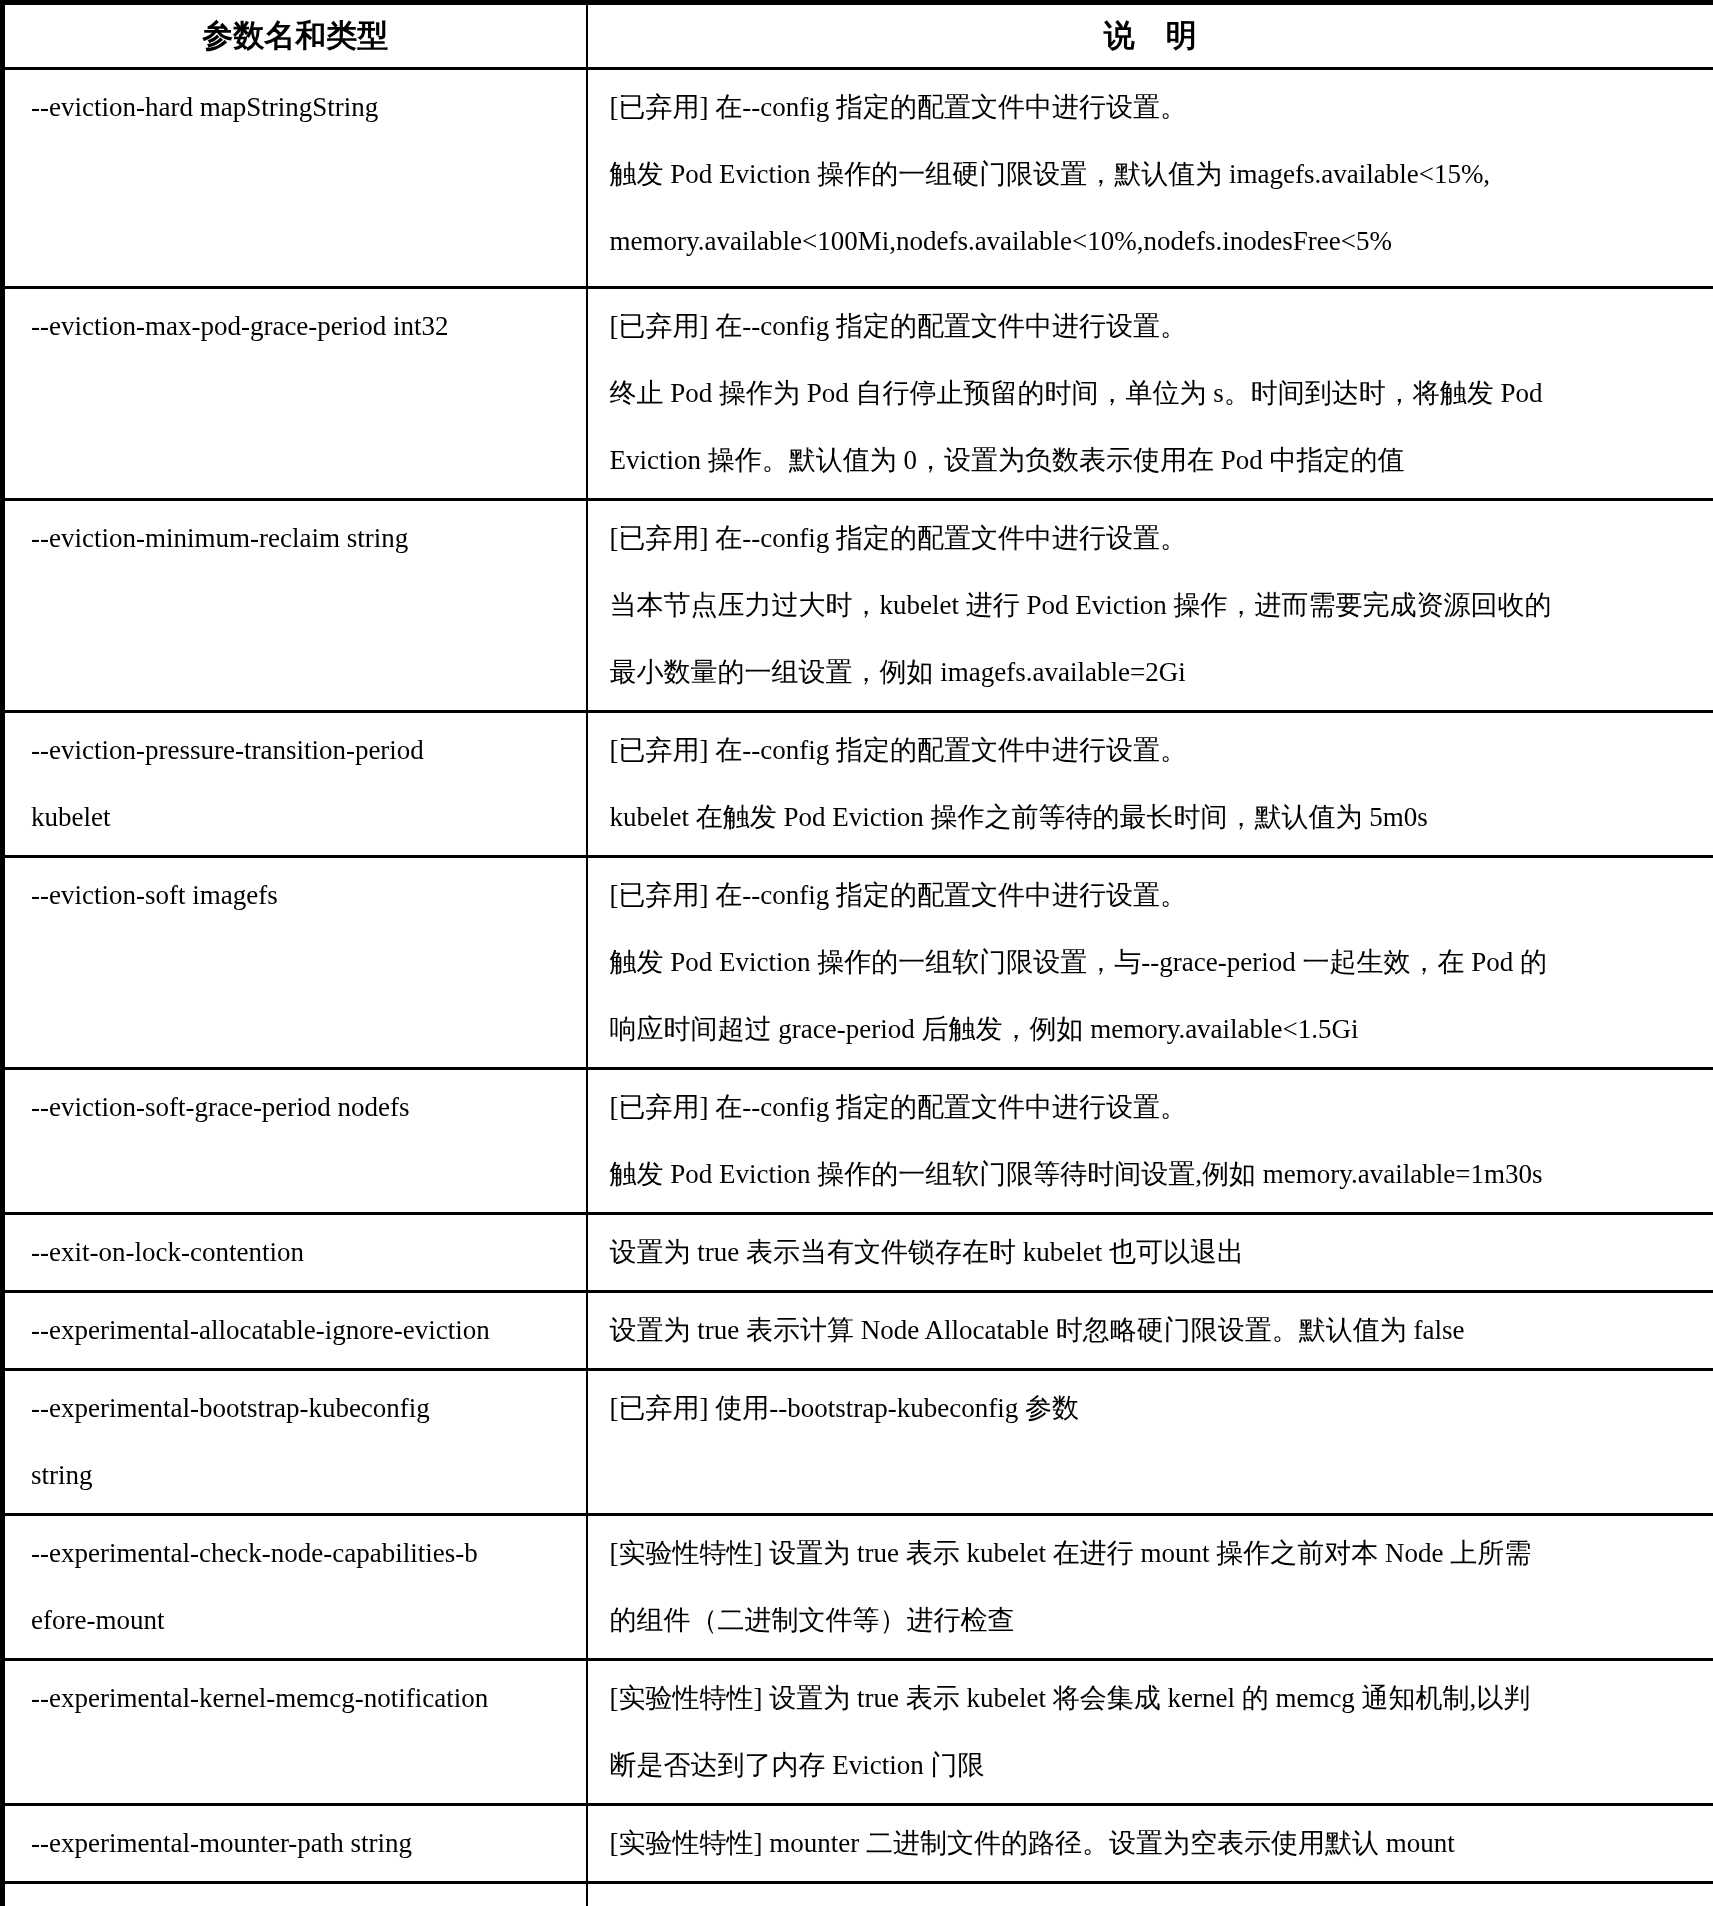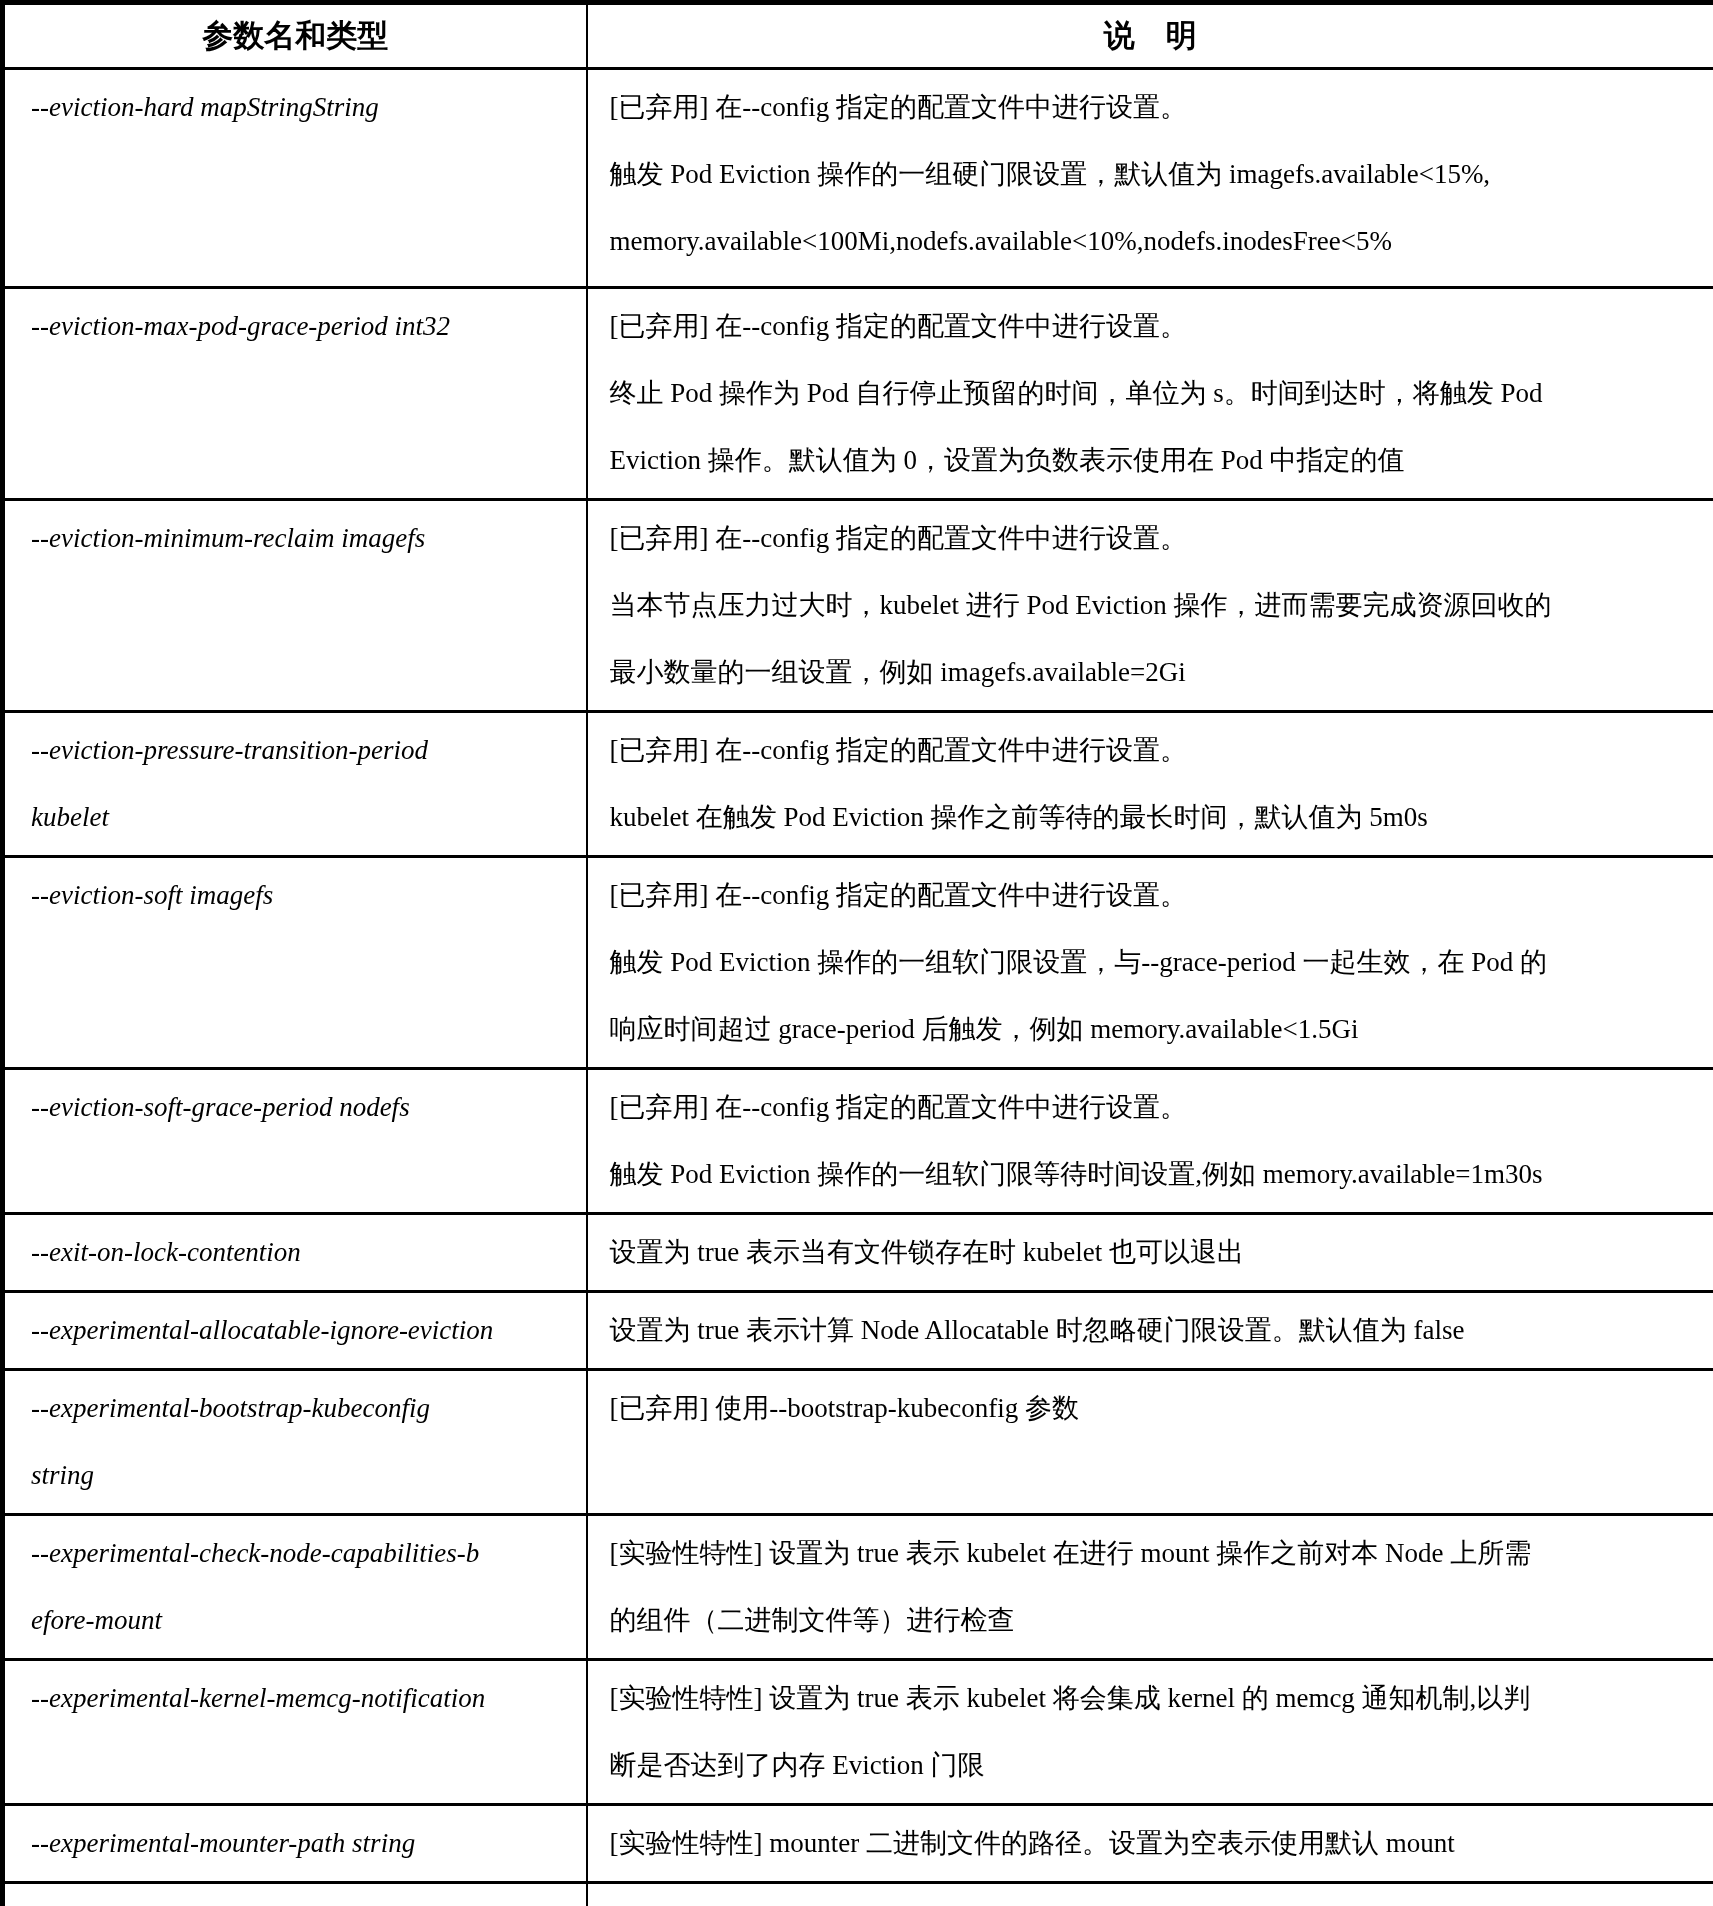--- a/index.html
+++ b/index.html
@@ -44,21 +44,20 @@
   td {
     font-size: 27px;
     line-height: 67px;
     vertical-align: top;
     white-space: pre-line;
     padding: 4px 8px 4px 24px;
   }
   td.param-cell {
     border-right: 2px solid #000000;
     padding-left: 26px;
-    font-style: italic;
   }
   td.desc-cell {
     border-left: 2px solid #000000;
     padding-left: 22px;
     padding-right: 14px;
   }
 </style>
 </head>
 <body>
 
@@ -81,21 +80,21 @@
 触发 Pod Eviction 操作的一组硬门限设置，默认值为 imagefs.available&lt;15%,
 memory.available&lt;100Mi,nodefs.available&lt;10%,nodefs.inodesFree&lt;5%</td>
       </tr>
       <tr style="height:193px;">
         <td class="param-cell">--eviction-max-pod-grace-period int32</td>
         <td class="desc-cell">[已弃用] 在--config 指定的配置文件中进行设置。
 终止 Pod 操作为 Pod 自行停止预留的时间，单位为 s。时间到达时，将触发 Pod
 Eviction 操作。默认值为 0，设置为负数表示使用在 Pod 中指定的值</td>
       </tr>
       <tr style="height:195px;">
-        <td class="param-cell">--eviction-minimum-reclaim imagefs</td>
+        <td class="param-cell">--eviction-minimum-reclaim string</td>
         <td class="desc-cell">[已弃用] 在--config 指定的配置文件中进行设置。
 当本节点压力过大时，kubelet 进行 Pod Eviction 操作，进而需要完成资源回收的
 最小数量的一组设置，例如 imagefs.available=2Gi</td>
       </tr>
       <tr style="height:133px;">
         <td class="param-cell">--eviction-pressure-transition-period
 kubelet</td>
         <td class="desc-cell">[已弃用] 在--config 指定的配置文件中进行设置。
 kubelet 在触发 Pod Eviction 操作之前等待的最长时间，默认值为 5m0s</td>
       </tr>

